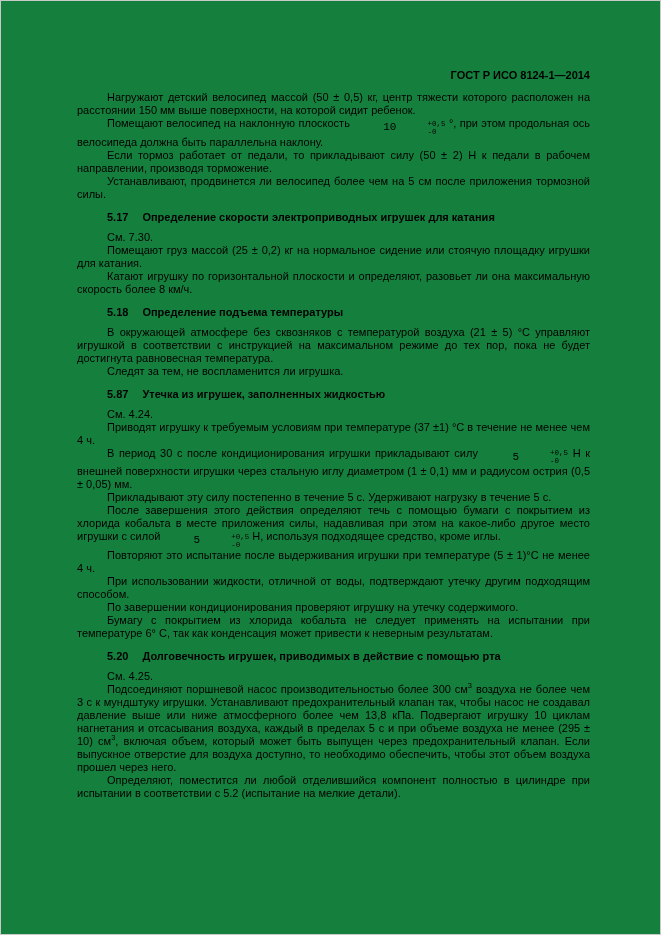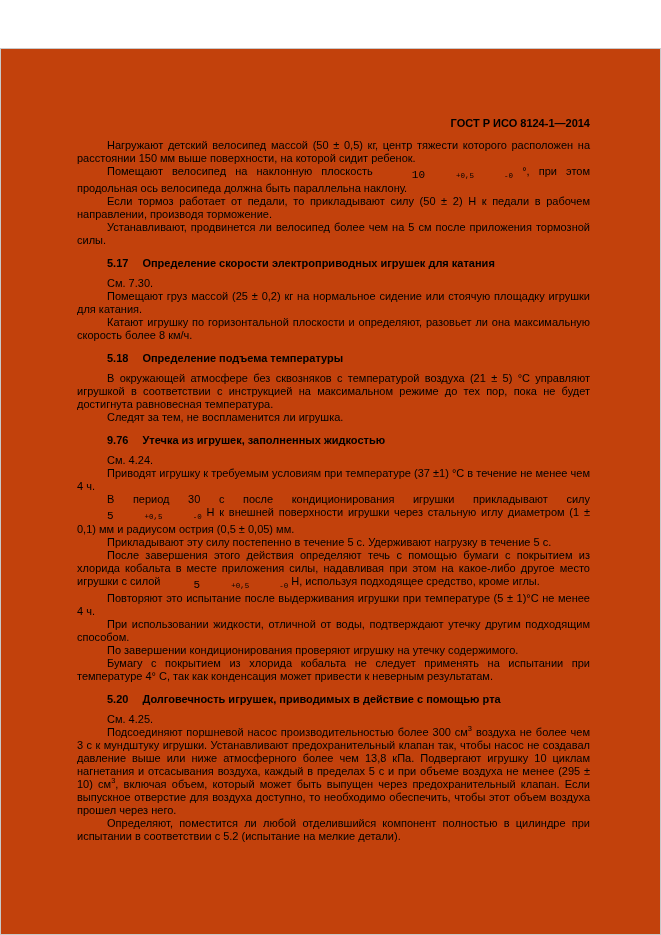--- a/index.html
+++ b/index.html
@@ -8,24 +8,23 @@
     width: 661px;
     height: 935px;
     font-family: "Liberation Sans", sans-serif;
     color: #000;
     position: relative;
   }
   .page {
     position: absolute;
     inset: 0;
     border: 1px solid #c9c9c9;
-    background: #c2410c;
+    background: #15803d;
     padding: 68px 70px 0 76px;
     overflow: hidden;
-    margin-top: 48px;
   }
   .doc-header {
     text-align: right;
     font-weight: bold;
     font-size: 11px;
     line-height: 13px;
     margin-bottom: 9px;
   }
   .doc-body {
     font-size: 11px;
@@ -48,21 +47,21 @@
   }
   .tol {
     display: inline-flex;
     align-items: center;
     vertical-align: -3px;
     white-space: nowrap;
     font-family: Liberation Mono, monospace;
   }
   .tol-stack {
     display: inline-flex;
-    flex-direction: row;
+    flex-direction: column;
     font-size: 7.5px;
     line-height: 8px;
     margin-left: 1px;
   }
   .page-number {
     text-align: right;
     font-weight: bold;
     font-size: 11px;
     margin-top: 9px;
   }
@@ -85,40 +84,40 @@
         </span> °, при этом продольная ось велосипеда должна быть параллельна наклону.</p>
       <p class="para">Если тормоз работает от педали, то прикладывают силу (50 ± 2) Н к педали в рабочем направлении, производя торможение.</p>
       <p class="para">Устанавливают, продвинется ли велосипед более чем на 5 см после приложения тормозной силы.</p>
       <p class="heading"><span class="heading-num">5.17</span><span>Определение скорости электроприводных игрушек для катания</span></p>
       <p class="para">См. 7.30.</p>
       <p class="para">Помещают груз массой (25 ± 0,2) кг на нормальное сидение или стоячую площадку игрушки для катания.</p>
       <p class="para">Катают игрушку по горизонтальной плоскости и определяют, разовьет ли она максимальную скорость более 8 км/ч.</p>
       <p class="heading"><span class="heading-num">5.18</span><span>Определение подъема температуры</span></p>
       <p class="para">В окружающей атмосфере без сквозняков с температурой воздуха (21 ± 5) °С управляют игрушкой в соответствии с инструкцией на максимальном режиме до тех пор, пока не будет достигнута равновесная температура.</p>
       <p class="para">Следят за тем, не воспламенится ли игрушка.</p>
-      <p class="heading"><span class="heading-num">9.76</span><span>Утечка из игрушек, заполненных жидкостью</span></p>
+      <p class="heading"><span class="heading-num">5.87</span><span>Утечка из игрушек, заполненных жидкостью</span></p>
       <p class="para">См. 4.24.</p>
       <p class="para">Приводят игрушку к требуемым условиям при температуре (37 ±1) °С в течение не менее чем 4 ч.</p>
       <p class="para">В период 30 с после кондиционирования игрушки прикладывают силу <span class="tol">
           <span class="tol-base">5</span>
           <span class="tol-stack">
             <span class="tol-sup">+0,5</span>
             <span class="tol-sub">-0</span>
           </span>
         </span> Н к внешней поверхности игрушки через стальную иглу диаметром (1 ± 0,1) мм и радиусом острия (0,5 ± 0,05) мм.</p>
       <p class="para">Прикладывают эту силу постепенно в течение 5 с. Удерживают нагрузку в течение 5 с.</p>
       <p class="para">После завершения этого действия определяют течь с помощью бумаги с покрытием из хлорида кобальта в месте приложения силы, надавливая при этом на какое-либо другое место игрушки с силой <span class="tol">
           <span class="tol-base">5</span>
           <span class="tol-stack">
             <span class="tol-sup">+0,5</span>
             <span class="tol-sub">-0</span>
           </span>
         </span> Н, используя подходящее средство, кроме иглы.</p>
       <p class="para">Повторяют это испытание после выдерживания игрушки при температуре (5 ± 1)°С не менее 4 ч.</p>
       <p class="para">При использовании жидкости, отличной от воды, подтверждают утечку другим подходящим способом.</p>
       <p class="para">По завершении кондиционирования проверяют игрушку на утечку содержимого.</p>
-      <p class="para">Бумагу с покрытием из хлорида кобальта не следует применять на испытании при температуре 4° С, так как конденсация может привести к неверным результатам.</p>
+      <p class="para">Бумагу с покрытием из хлорида кобальта не следует применять на испытании при температуре 6° С, так как конденсация может привести к неверным результатам.</p>
       <p class="heading"><span class="heading-num">5.20</span><span>Долговечность игрушек, приводимых в действие с помощью рта</span></p>
       <p class="para">См. 4.25.</p>
       <p class="para">Подсоединяют поршневой насос производительностью более 300 см<sup>3</sup> воздуха не более чем 3 с к мундштуку игрушки. Устанавливают предохранительный клапан так, чтобы насос не создавал давление выше или ниже атмосферного более чем 13,8 кПа. Подвергают игрушку 10 циклам нагнетания и отсасывания воздуха, каждый в пределах 5 с и при объеме воздуха не менее (295 ± 10) см<sup>3</sup>, включая объем, который может быть выпущен через предохранительный клапан. Если выпускное отверстие для воздуха доступно, то необходимо обеспечить, чтобы этот объем воздуха прошел через него.</p>
       <p class="para">Определяют, поместится ли любой отделившийся компонент полностью в цилиндре при испытании в соответствии с 5.2 (испытание на мелкие детали).</p>
     </div>
 </div>
 
 </body></html>

